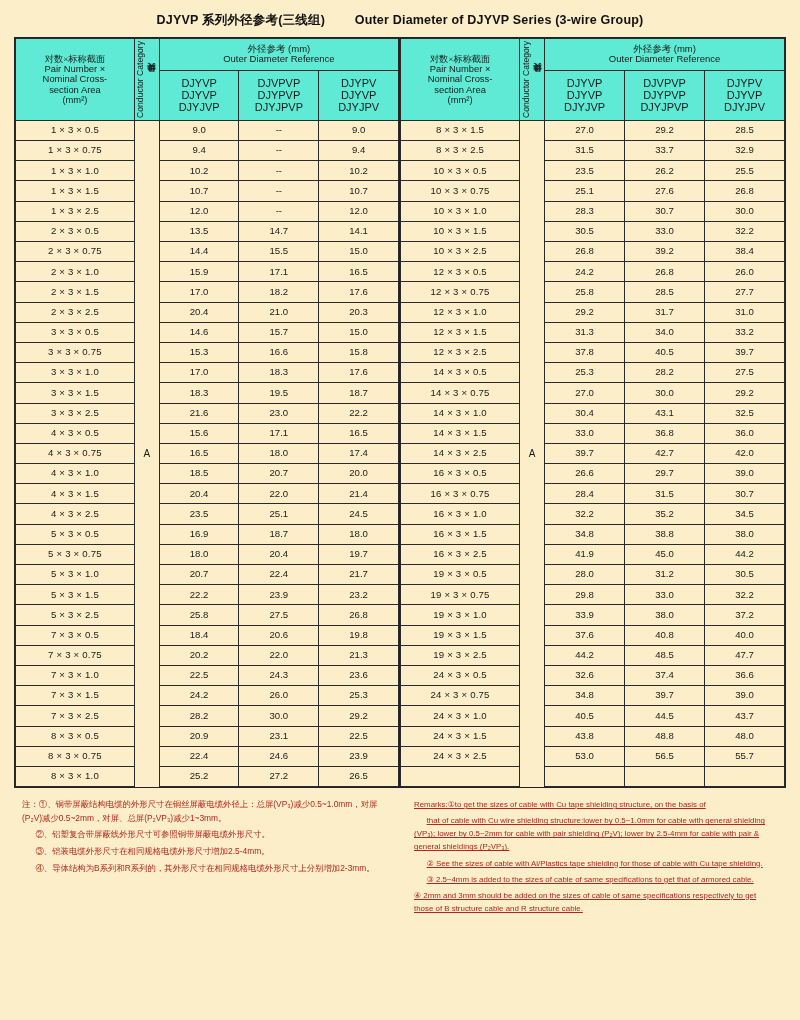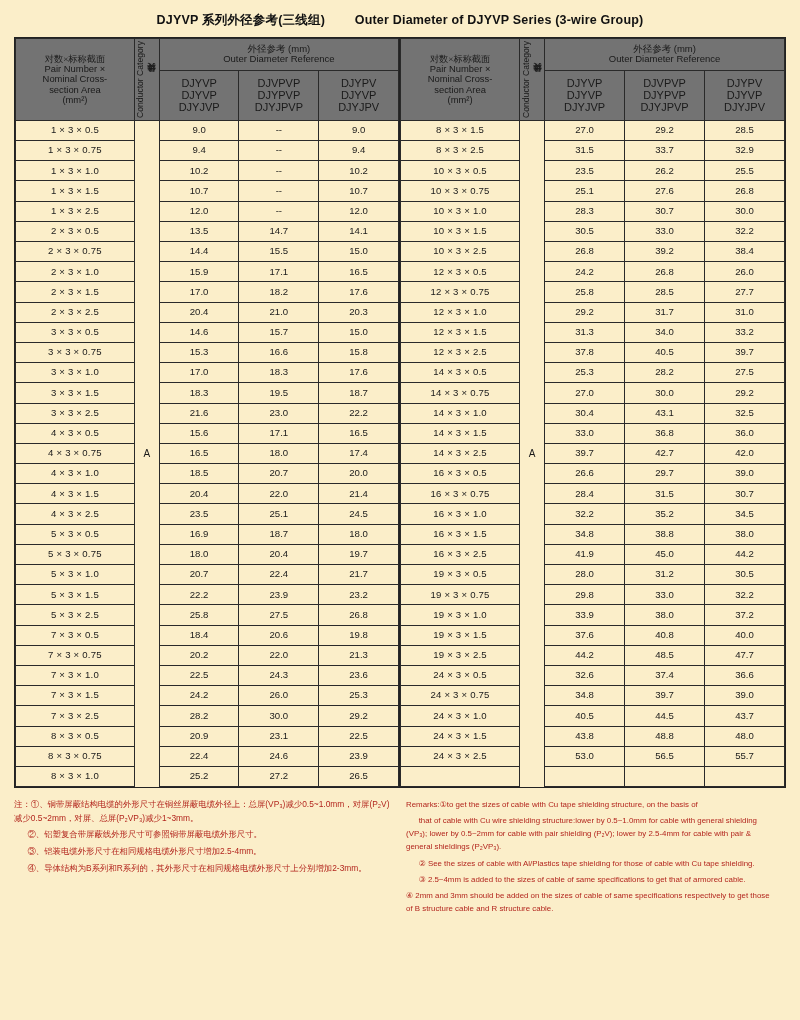--- a/index.html
+++ b/index.html
@@ -44,21 +44,21 @@
   }
   table.tbl td, table.tbl th {
     border: 0.8px solid #2a2a2a;
     padding: 0;
     text-align: center;
     vertical-align: middle;
     font-weight: normal;
     height: 20.2px;
     line-height: 1.1;
   }
-  thead td { background: #737373; }
+  thead td { background: #5eead4; }
 
   .hdr-pair {
     width: 31%;
     font-size: 9.4px;
     padding: 2px 3px !important;
     line-height: 1.3;
   }
   .hdr-pair .cn { font-size: 9.2px; font-family: Liberation Serif, serif; }
   .hdr-cat {
     width: 6.5%;
@@ -102,22 +102,22 @@
 
   
   .notes {
     display: flex;
     margin-top: 10px;
     font-size: 8.4px;
     line-height: 1.62;
     color: #b3261e;
   }
   .notes .col { width: 50%; padding-right: 10px; }
-  .notes .col.right { padding-left: 6px; font-size: 7.9px; line-height: 1.66; }
-  .notes p { margin: 0 0 3px 0; }
+  .notes .col.right { padding-left: 6px; font-size: 7.9px; line-height: 1.66; text-decoration: underline; }
+  .notes p { margin: 0 0 3px 8px; }
   .notes .indent { text-indent: 1.6em; }
 </style>
 </head>
 <body>
 
 <div class="page">
 
   <div class="doc-title">
     <span>DJYVP 系列外径参考(三线组)</span>
     <span class="en">Outer Diameter of DJYVP Series  (3-wire Group)</span>

